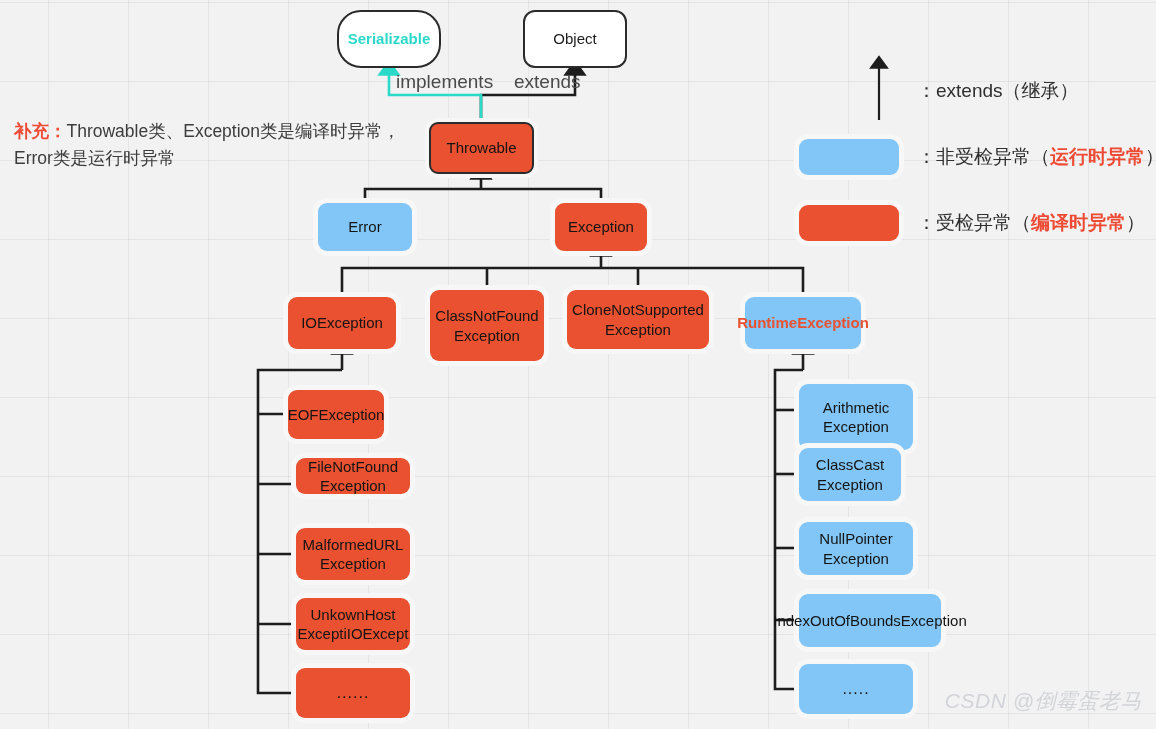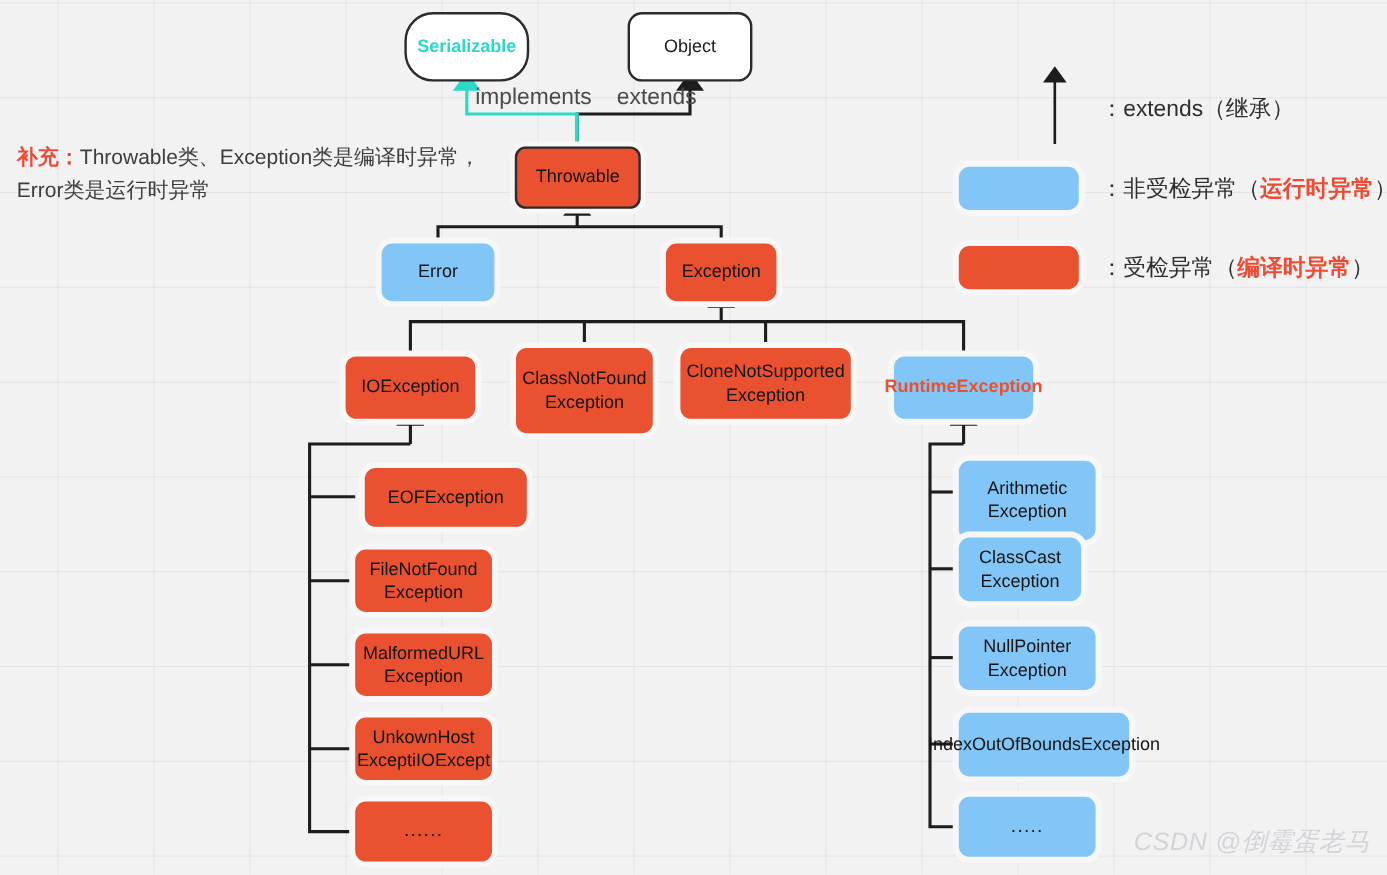--- a/index.html
+++ b/index.html
@@ -223,25 +223,25 @@
   <div class="node red" style="left:567px; top:290px; width:142px; height:59px; flex-direction:column;">
     <span class="txt">CloneNotSupported</span>
     <span class="txt">Exception</span>
   </div>
 
   <div class="node blue" style="left:745px; top:297px; width:116px; height:52px; ">
     <span class="txt txt-redtext">Runtime</span>
     <span class="txt txt-redtext">Exception</span>
   </div>
 
-  <div class="node red" style="left:304px; top:390px; width:135px; height:49px;">
+  <div class="node red" style="left:288px; top:390px; width:96px; height:49px;">
     <span class="txt">EOFException</span>
   </div>
 
-  <div class="node red" style="left:296px; top:458px; width:114px; height:52px; flex-direction:column;">
+  <div class="node red" style="left:296px; top:458px; width:114px; height:36px; flex-direction:column;">
     <span class="txt">FileNotFound</span>
     <span class="txt">Exception</span>
   </div>
 
   <div class="node red" style="left:296px; top:528px; width:114px; height:52px; flex-direction:column;">
     <span class="txt">MalformedURL</span>
     <span class="txt">Exception</span>
   </div>
 
   <div class="node red" style="left:296px; top:598px; width:114px; height:52px; flex-direction:column;">

